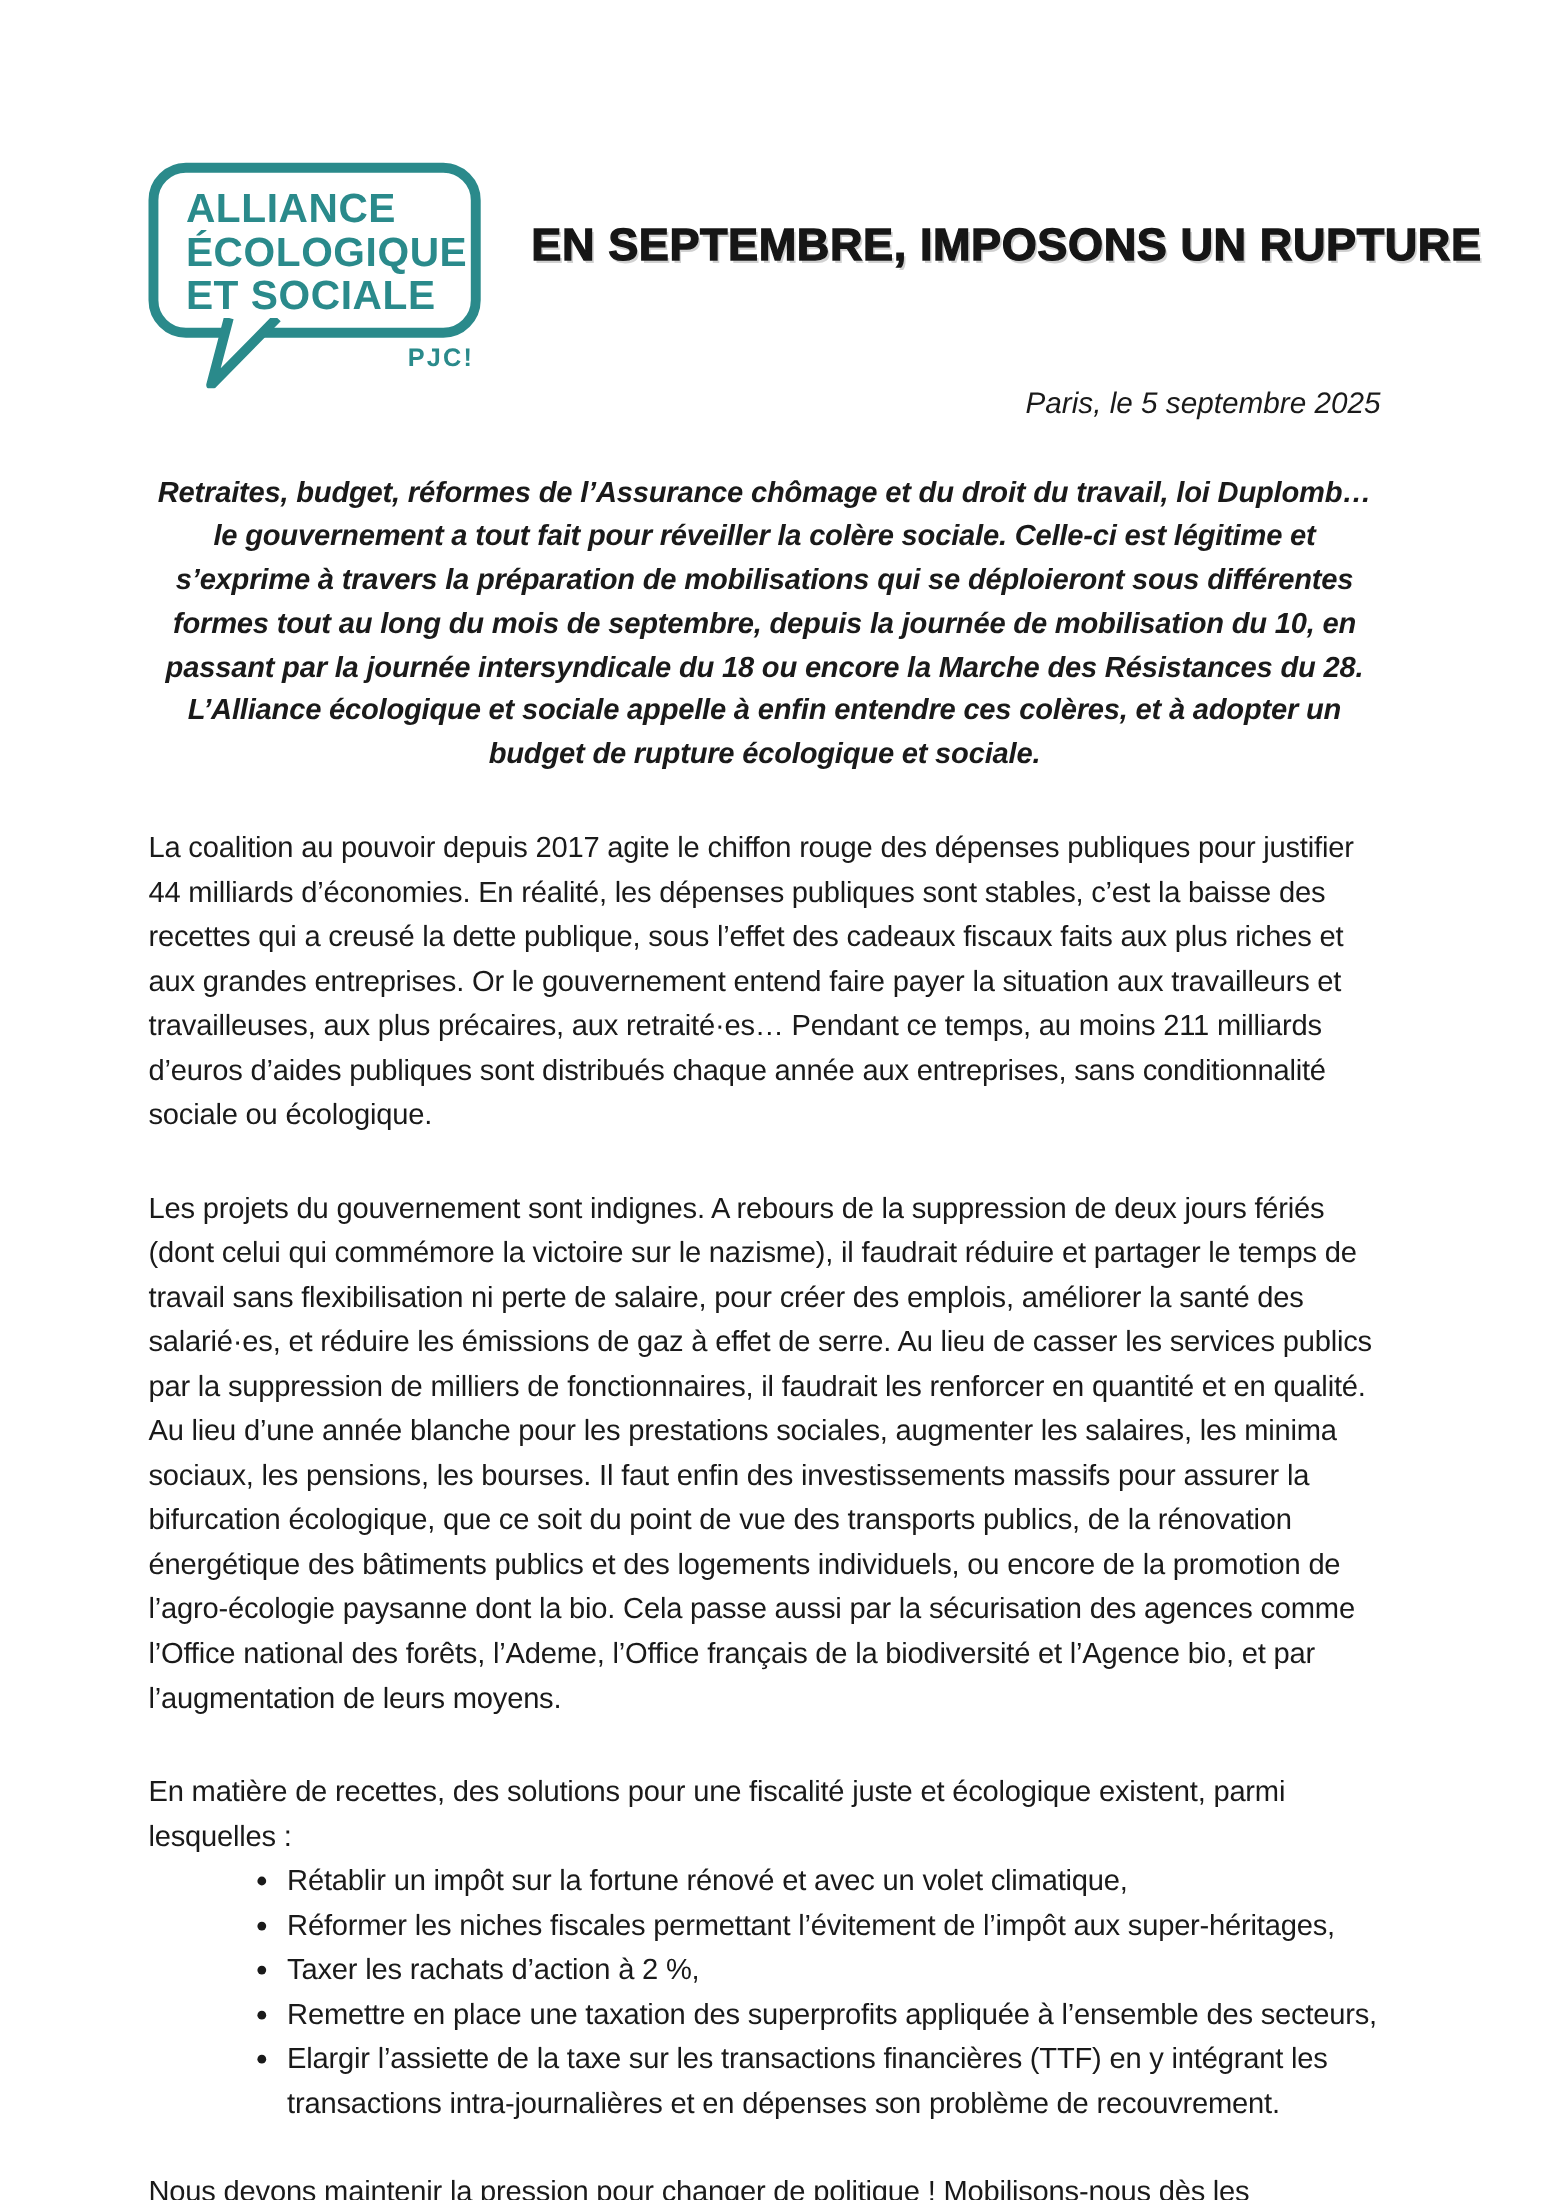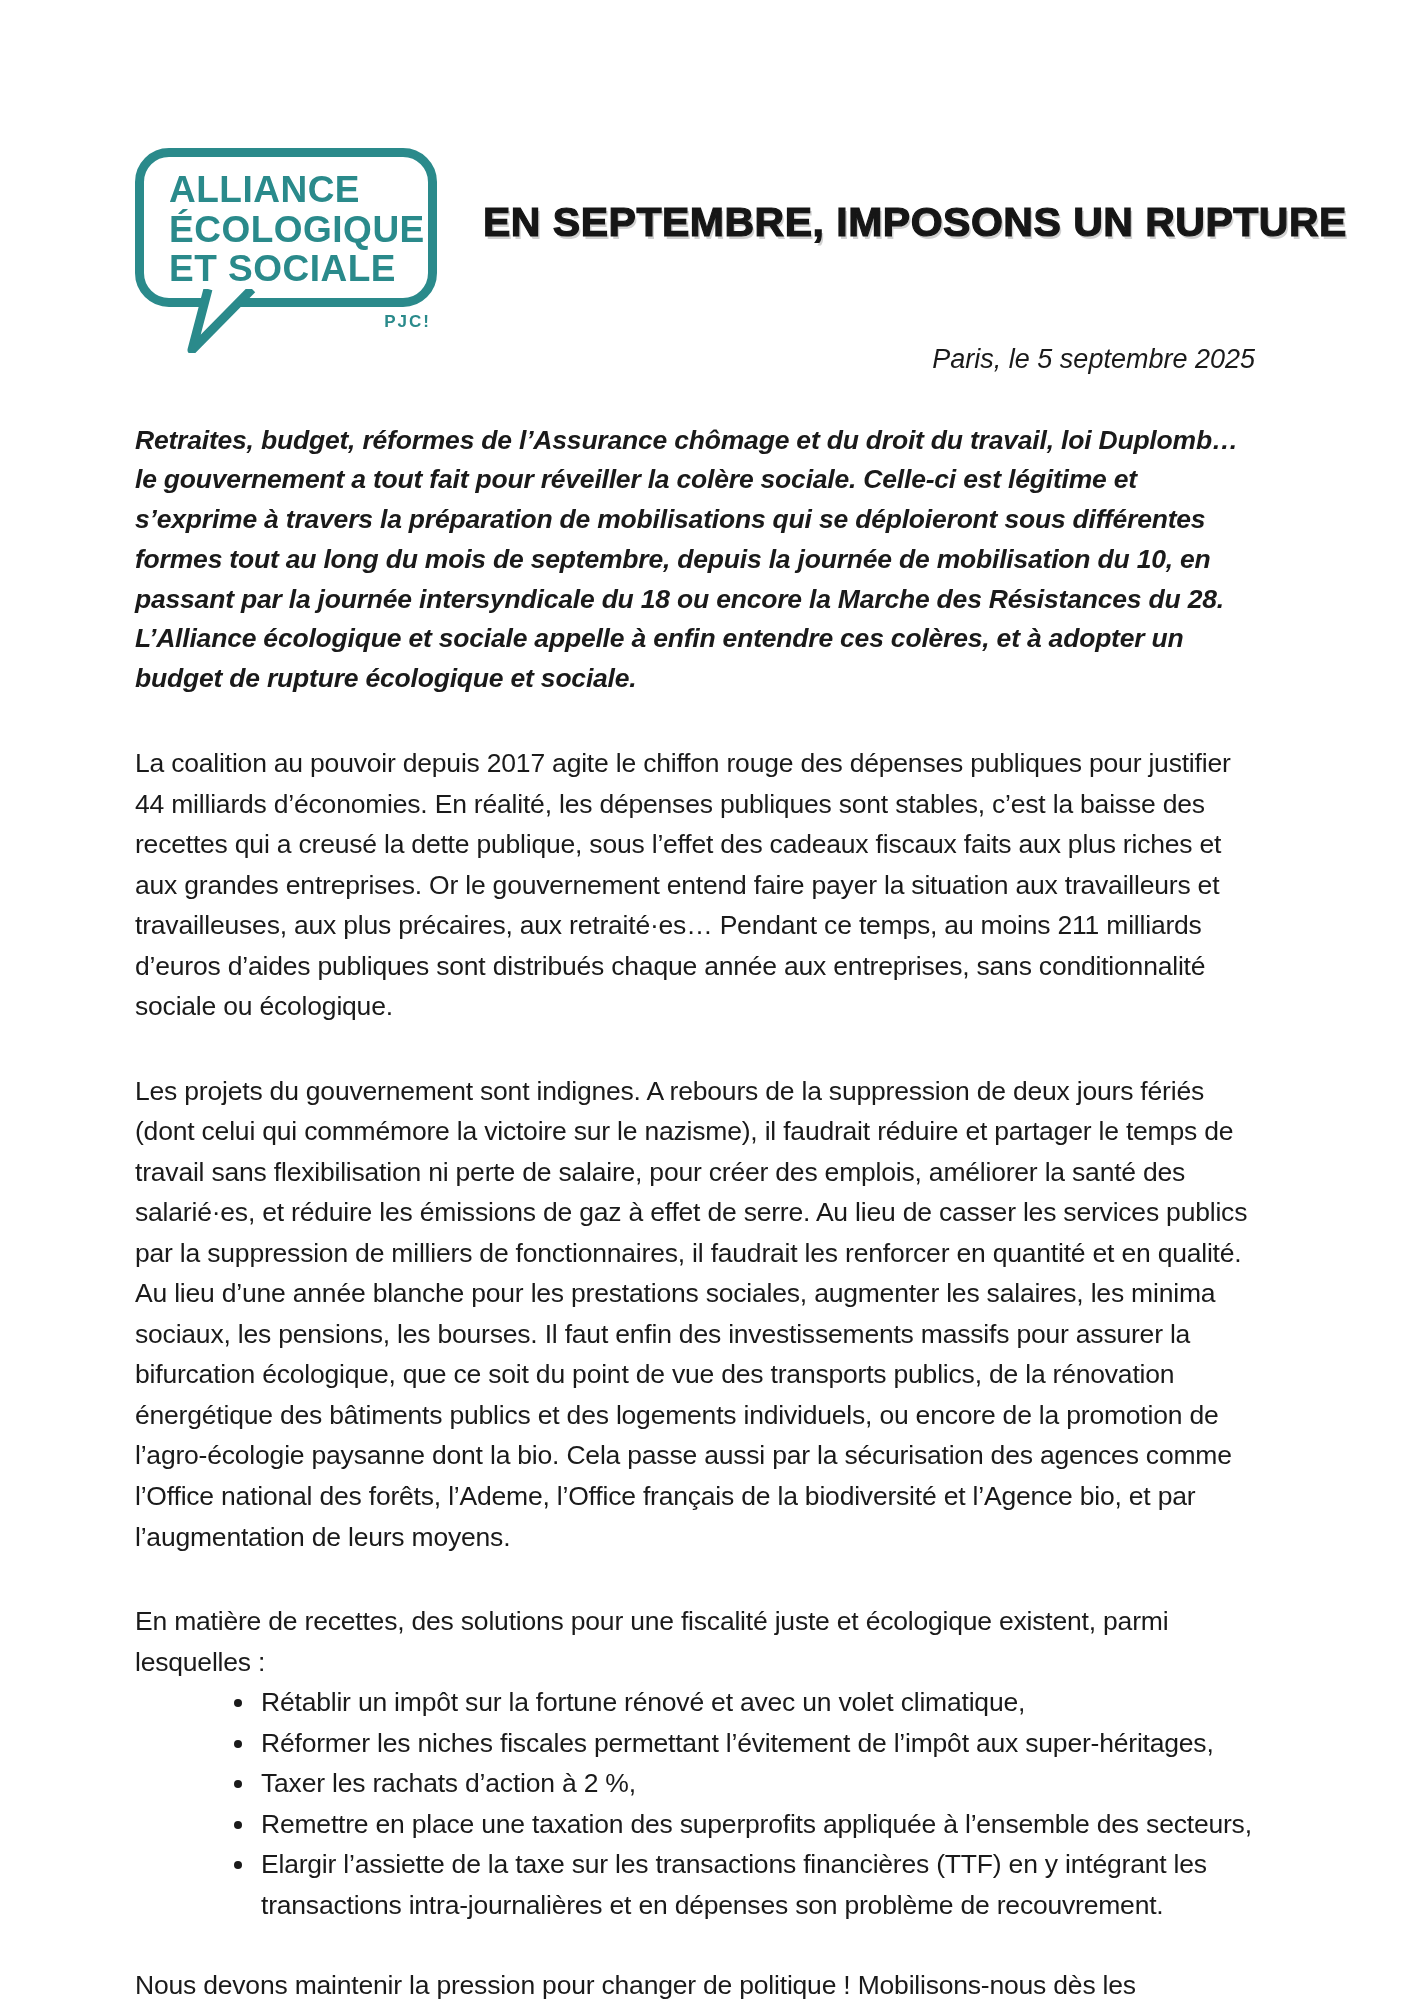--- a/index.html
+++ b/index.html
@@ -39,21 +39,21 @@
   }
   .tail {
     position: absolute;
     left: 28px;
     top: calc(100% - 9px);
     width: 95px; height: 64px;
   }
   .tagline {
     font-weight: bold;
     color: var(--teal);
-    font-size: 17px;
+    font-size: 23px;
     letter-spacing: 2px;
     text-align: right;
     padding-right: 52px;
     margin-top: 5px;
   }
 
   .title-wrap { flex: 1; padding-top: 50px; text-align: center; }
   .title-line {
     font-size: 41px;
     font-weight: bold;
@@ -73,20 +73,21 @@
     font-size: 27px;
     margin-top: 12px;
   }
   .intro {
     margin-top: 46px;
     font-weight: bold;
     font-style: italic;
     font-size: 26.5px;
     line-height: 1.5;
     letter-spacing: -0.2px;
+    text-align: center;
   }
   .para {
     margin-top: 44px;
     font-size: 26.5px;
     line-height: 1.53;
     letter-spacing: -0.2px;
   }
   ul.solutions {
     margin: 0;
     padding-left: 122px;

